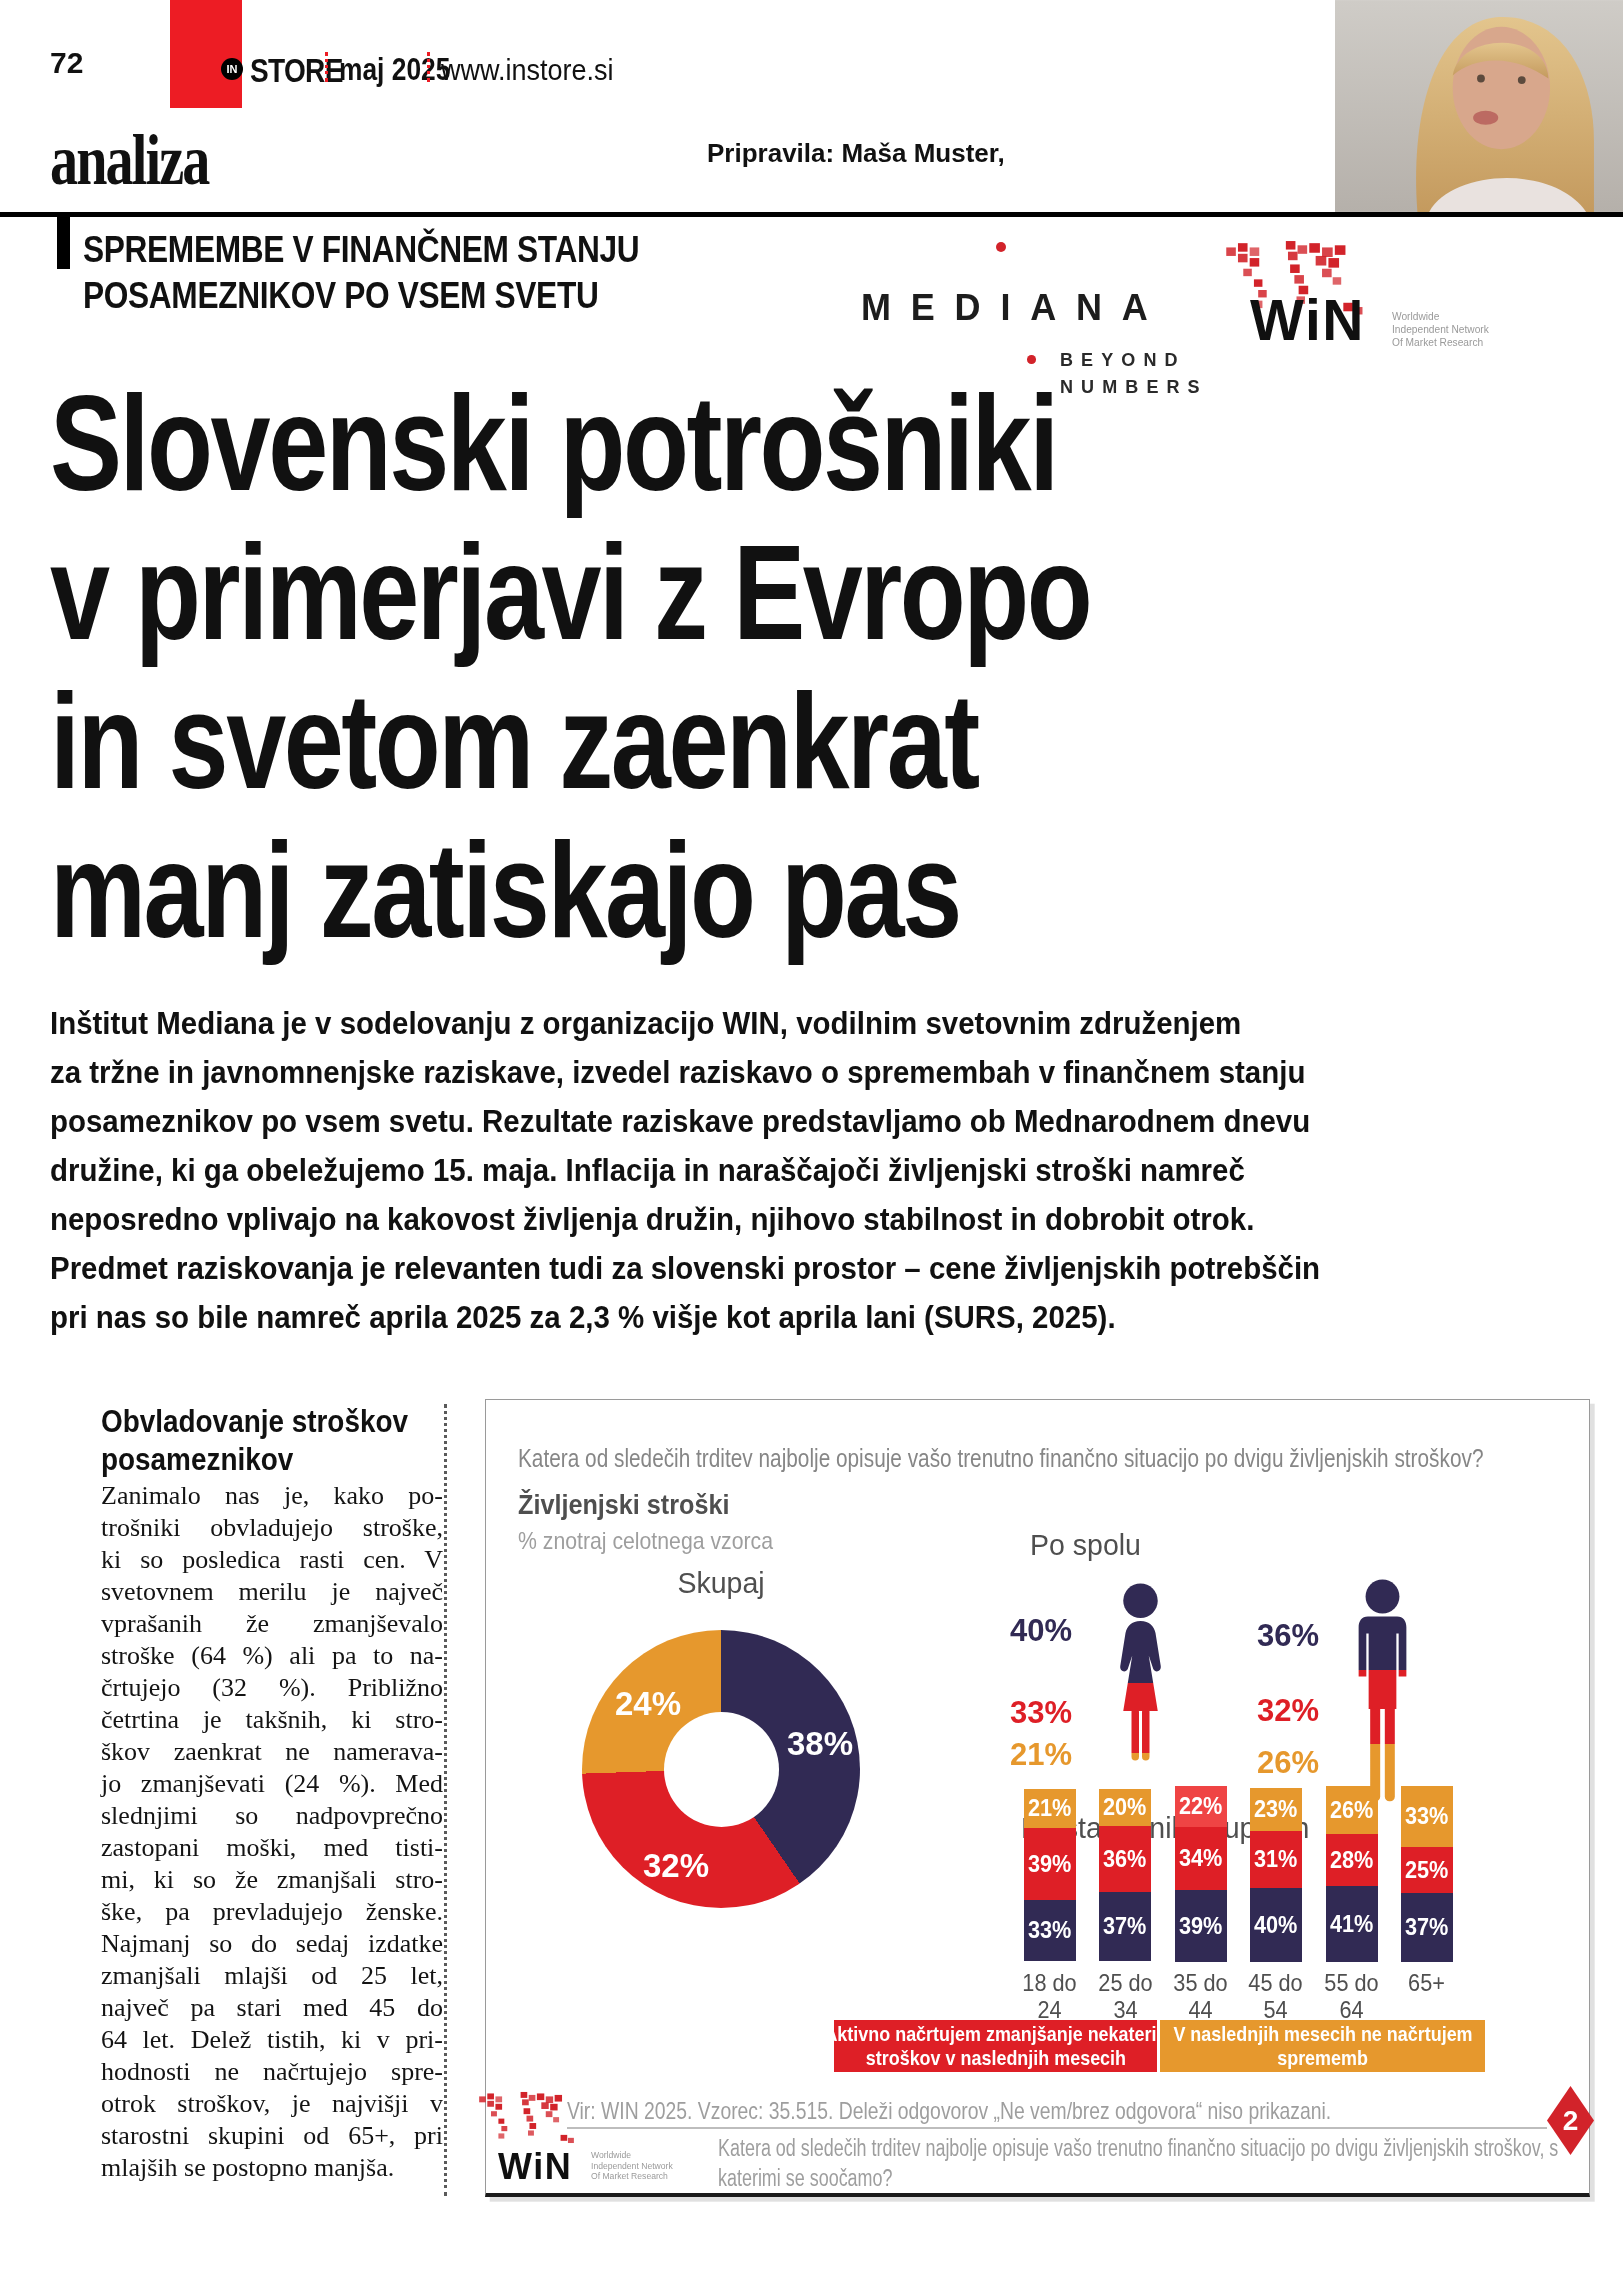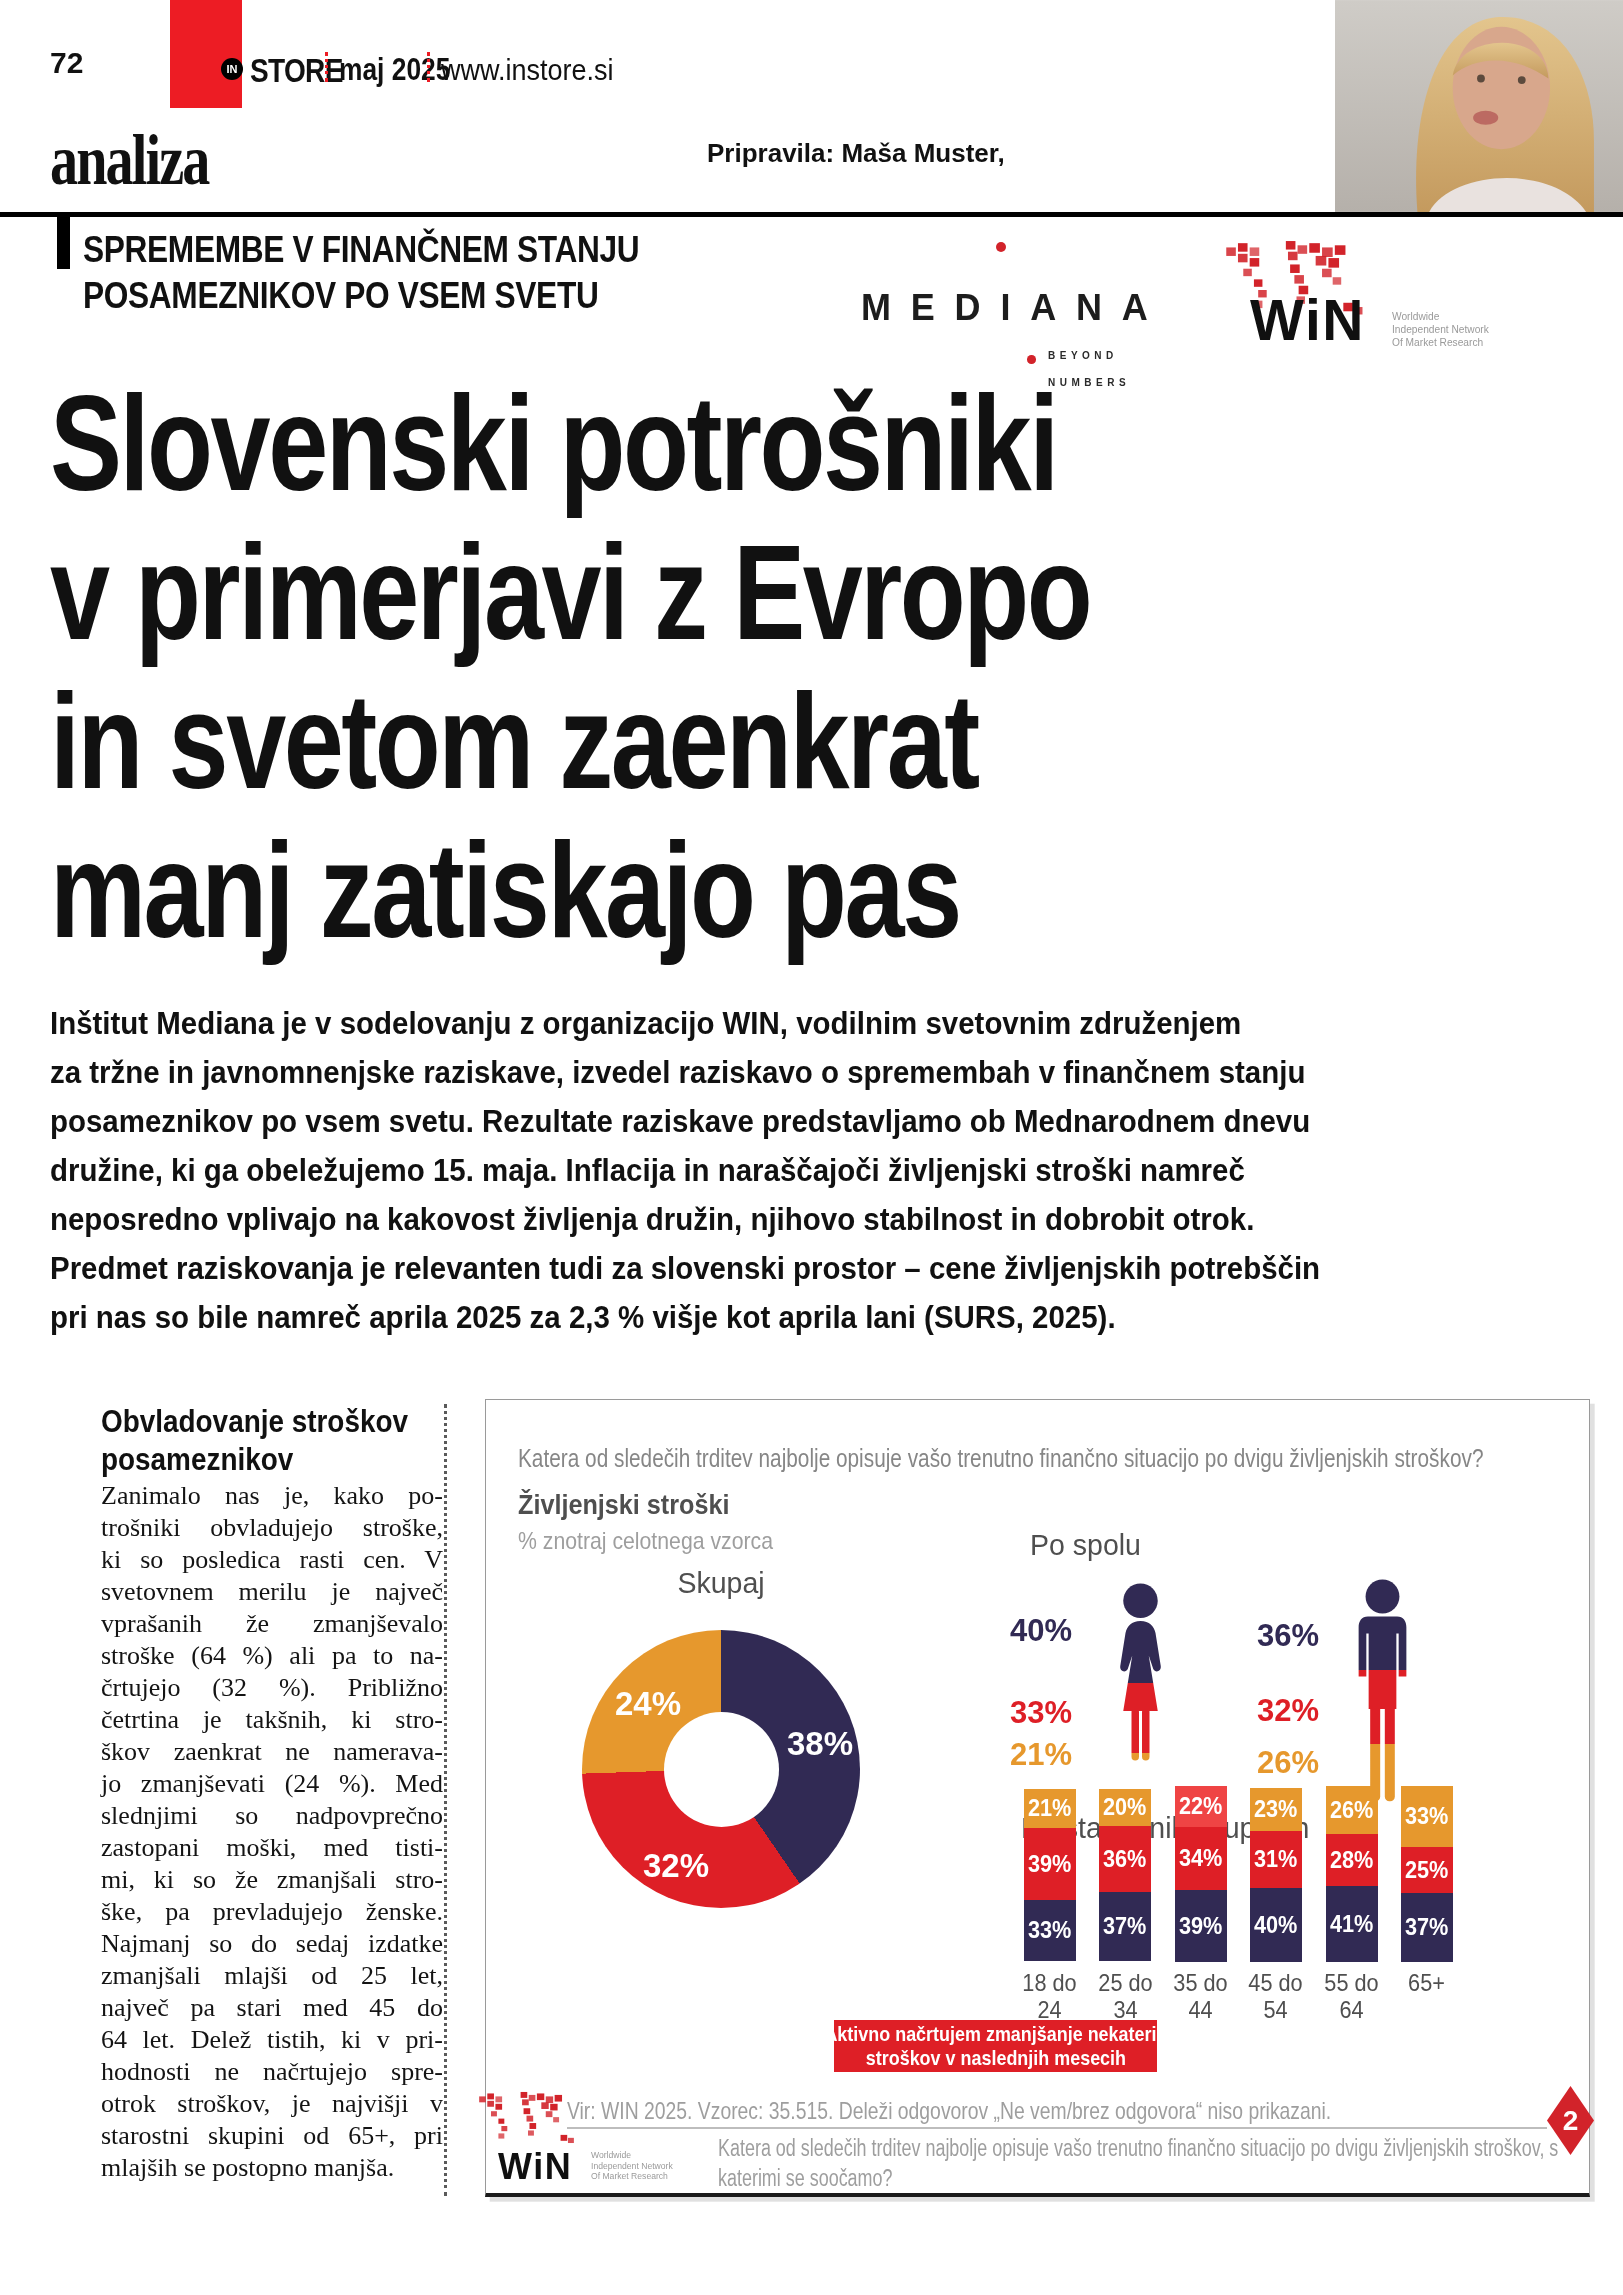--- a/index.html
+++ b/index.html
@@ -22,21 +22,21 @@
   .url{font-size:30px;transform:scaleX(.9);}
   .analiza{font-family:"Liberation Serif",serif;font-weight:bold;font-size:72px;
            letter-spacing:-2.4px;transform:scaleX(.78);}
   .byline1{font-size:26px;font-weight:bold;}
   .byline2{font-size:23.6px;}
   .blackrule{background:#000;}
   .kicker{font-size:36px;font-weight:bold;letter-spacing:-0.4px;transform:scaleX(.88);}
 
   
   .mediana{font-size:36px;font-weight:bold;letter-spacing:.55em;color:#1d1d1d;}
-  .mediana-sub{font-size:10px;font-weight:bold;letter-spacing:.45em;color:#2a2a2a;}
+  .mediana-sub{font-size:18px;font-weight:bold;letter-spacing:.45em;color:#2a2a2a;margin-left:12px;}
   .reddot{border-radius:50%;background:#d2232a;}
   .winname{font-weight:bold;color:#101010;letter-spacing:1.6px;}
   .windesc{color:#9a9a9a;line-height:1.25;}
 
   
   .headline{font-size:135px;font-weight:bold;letter-spacing:-3.1px;line-height:149px;transform:scaleX(.8);}
   .intro{font-size:31px;font-weight:bold;line-height:49px;transform:scaleX(.95);}
   .intro .ln{white-space:nowrap;}
 
   
@@ -343,20 +343,24 @@
           <span>37%</span>
         </div>
       </div>
       <div class="agelabel" style="left: 1389px;">65+</div>
     </div>
 
   <div class="abs legendbox" style="left: 834px; top: 2020px; width: 323px; background: rgb(222, 31, 38);">
       <div class="ln">Aktivno načrtujem zmanjšanje nekaterih</div>
       <div class="ln">stroškov v naslednjih mesecih</div>
     </div>
+  <div class="abs legendbox" style="left: 1160px; top: 2020px; width: 325px; background: rgb(230, 152, 45);">
+      <div class="ln">V naslednjih mesecih ne načrtujem</div>
+      <div class="ln">sprememb</div>
+    </div>
 
   <div class="abs vir condX nowrap" style="left:567px;top:2098px;">Vir: WIN 2025. Vzorec: 35.515. Deleži odgovorov „Ne vem/brez odgovora“ niso prikazani.</div>
   <div class="abs grayline" style="left:567px;top:2127px;width:980px;"></div>
 
   <svg class="abs" style="left:476px;top:2089px;" width="104" height="74" viewBox="0 0 140 100">
       <use href="#winmap"></use>
     </svg>
   <div class="abs winname nowrap" style="left:498px;top:2146px;font-size:36px;">WiN</div>
   <div class="abs windesc" style="left:591px;top:2150px;font-size:8.6px;">
       <div class="ln">Worldwide</div>

